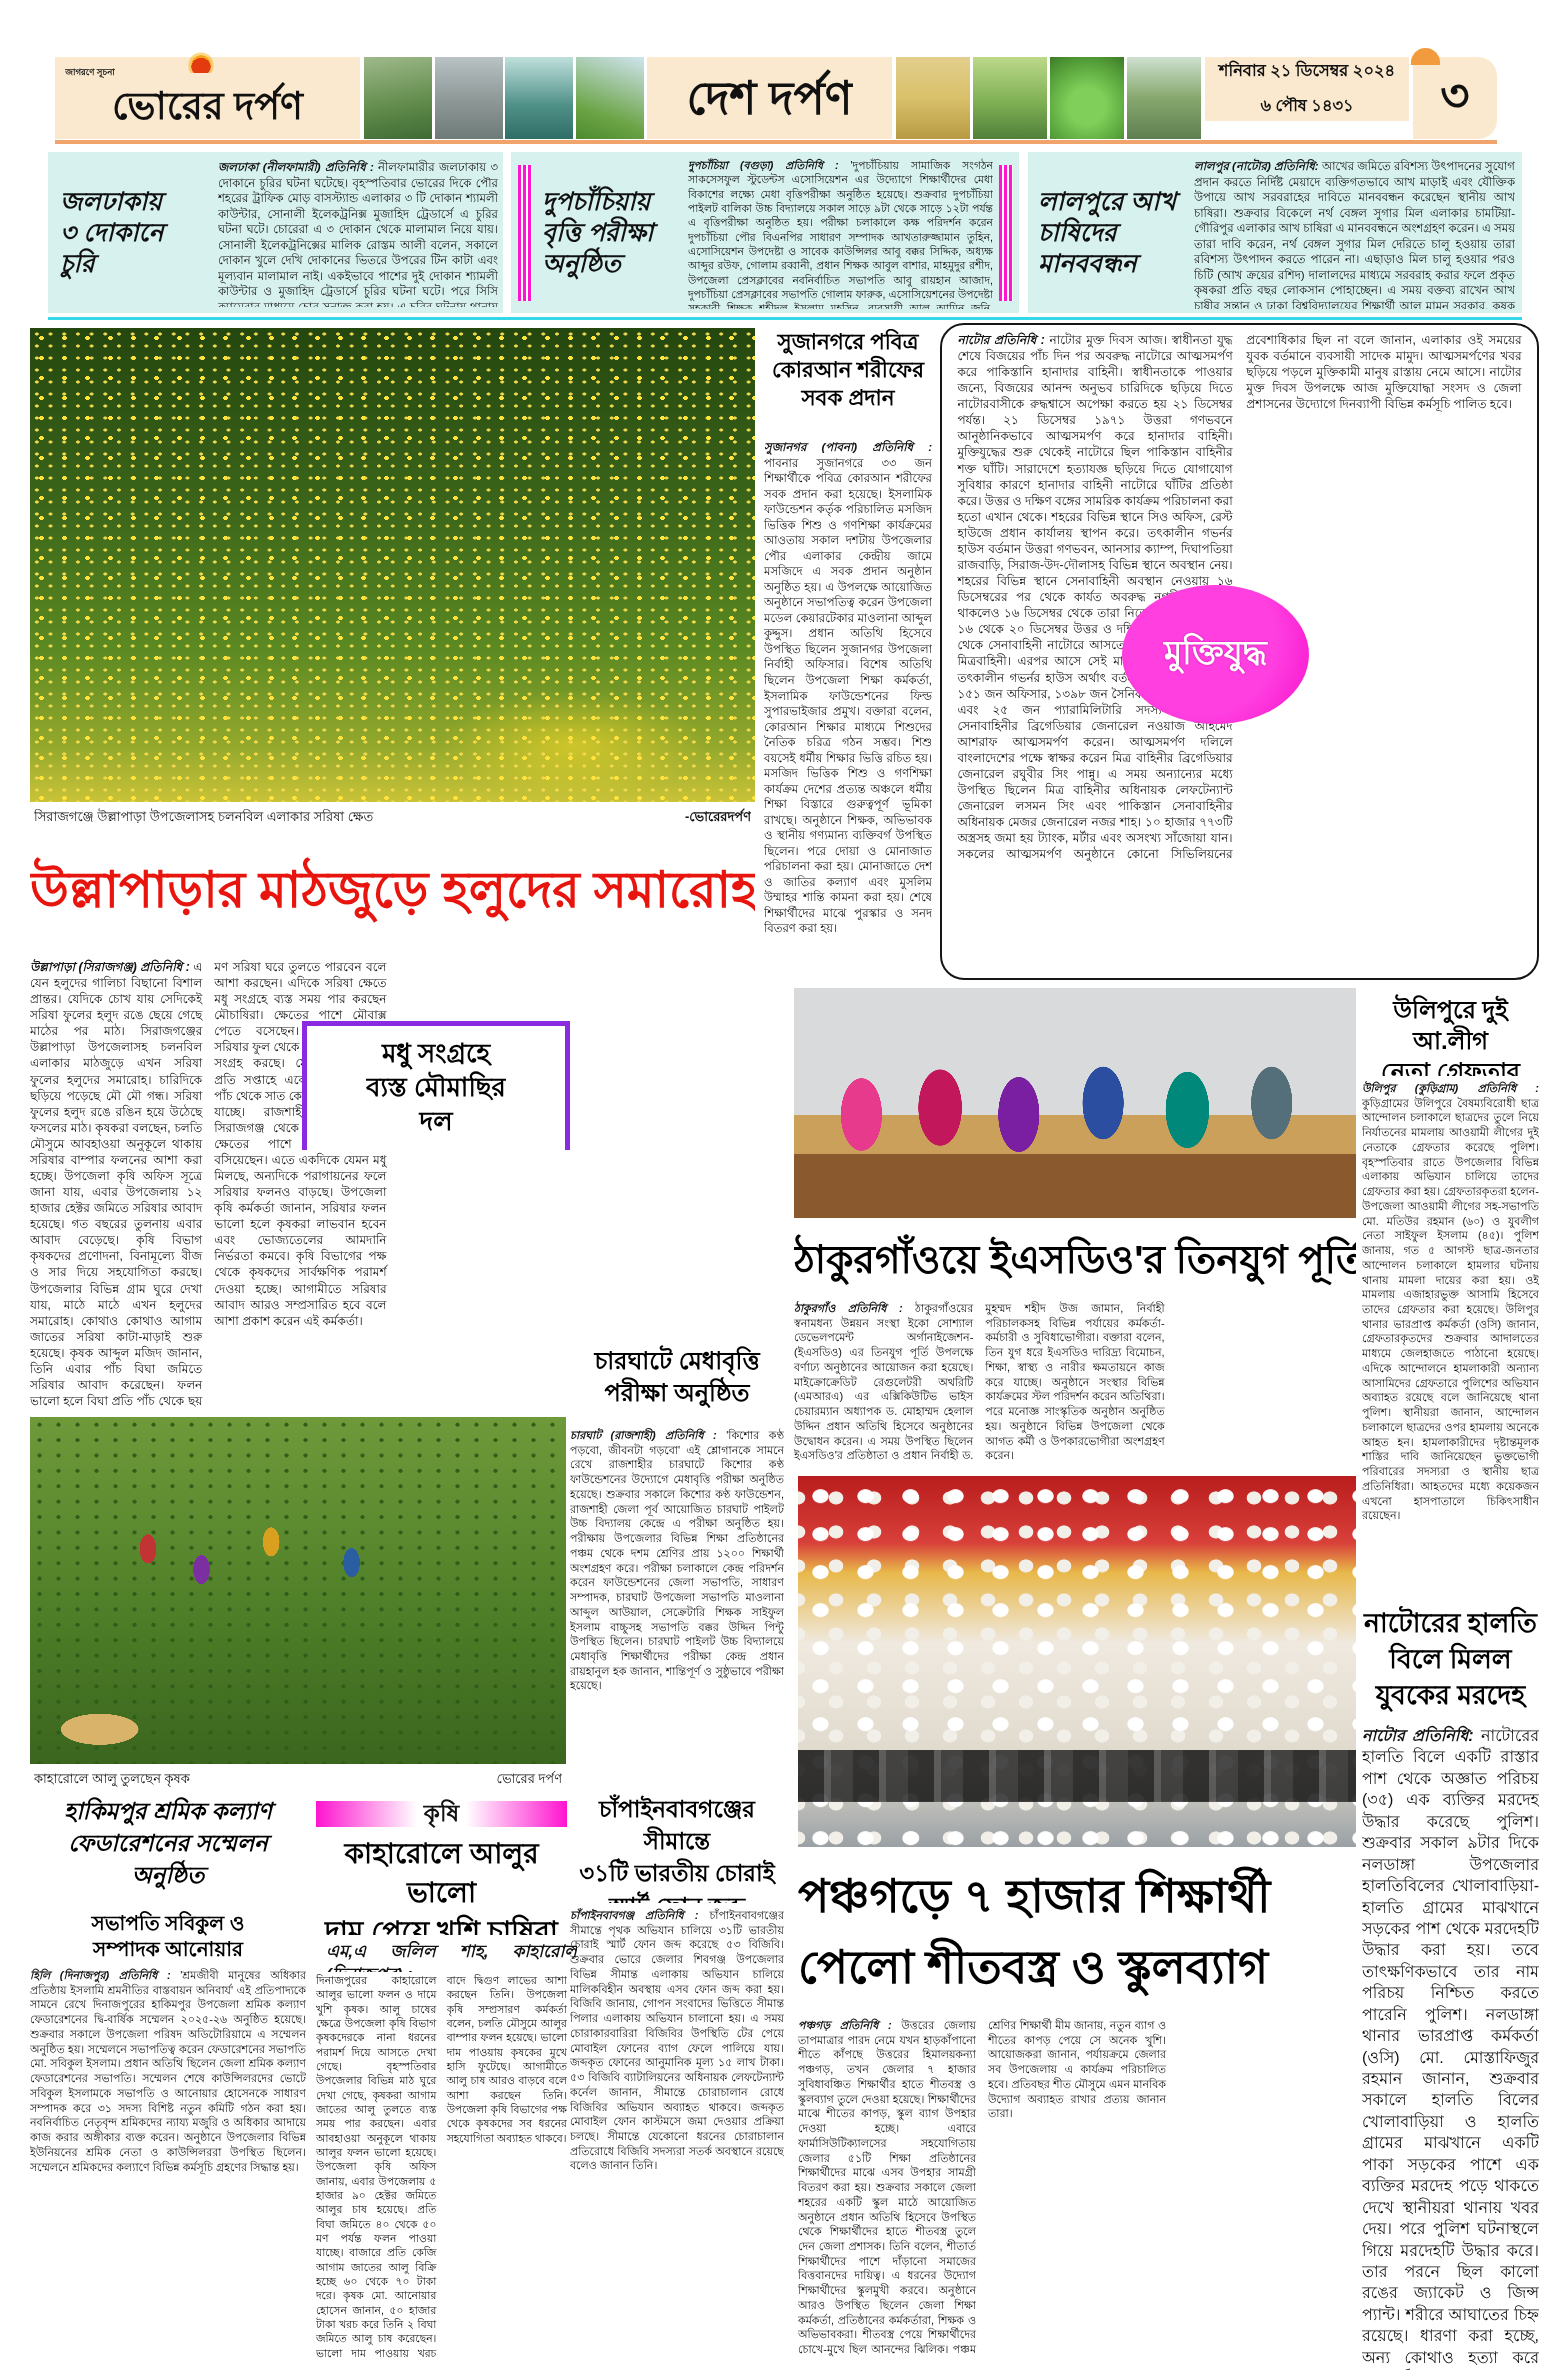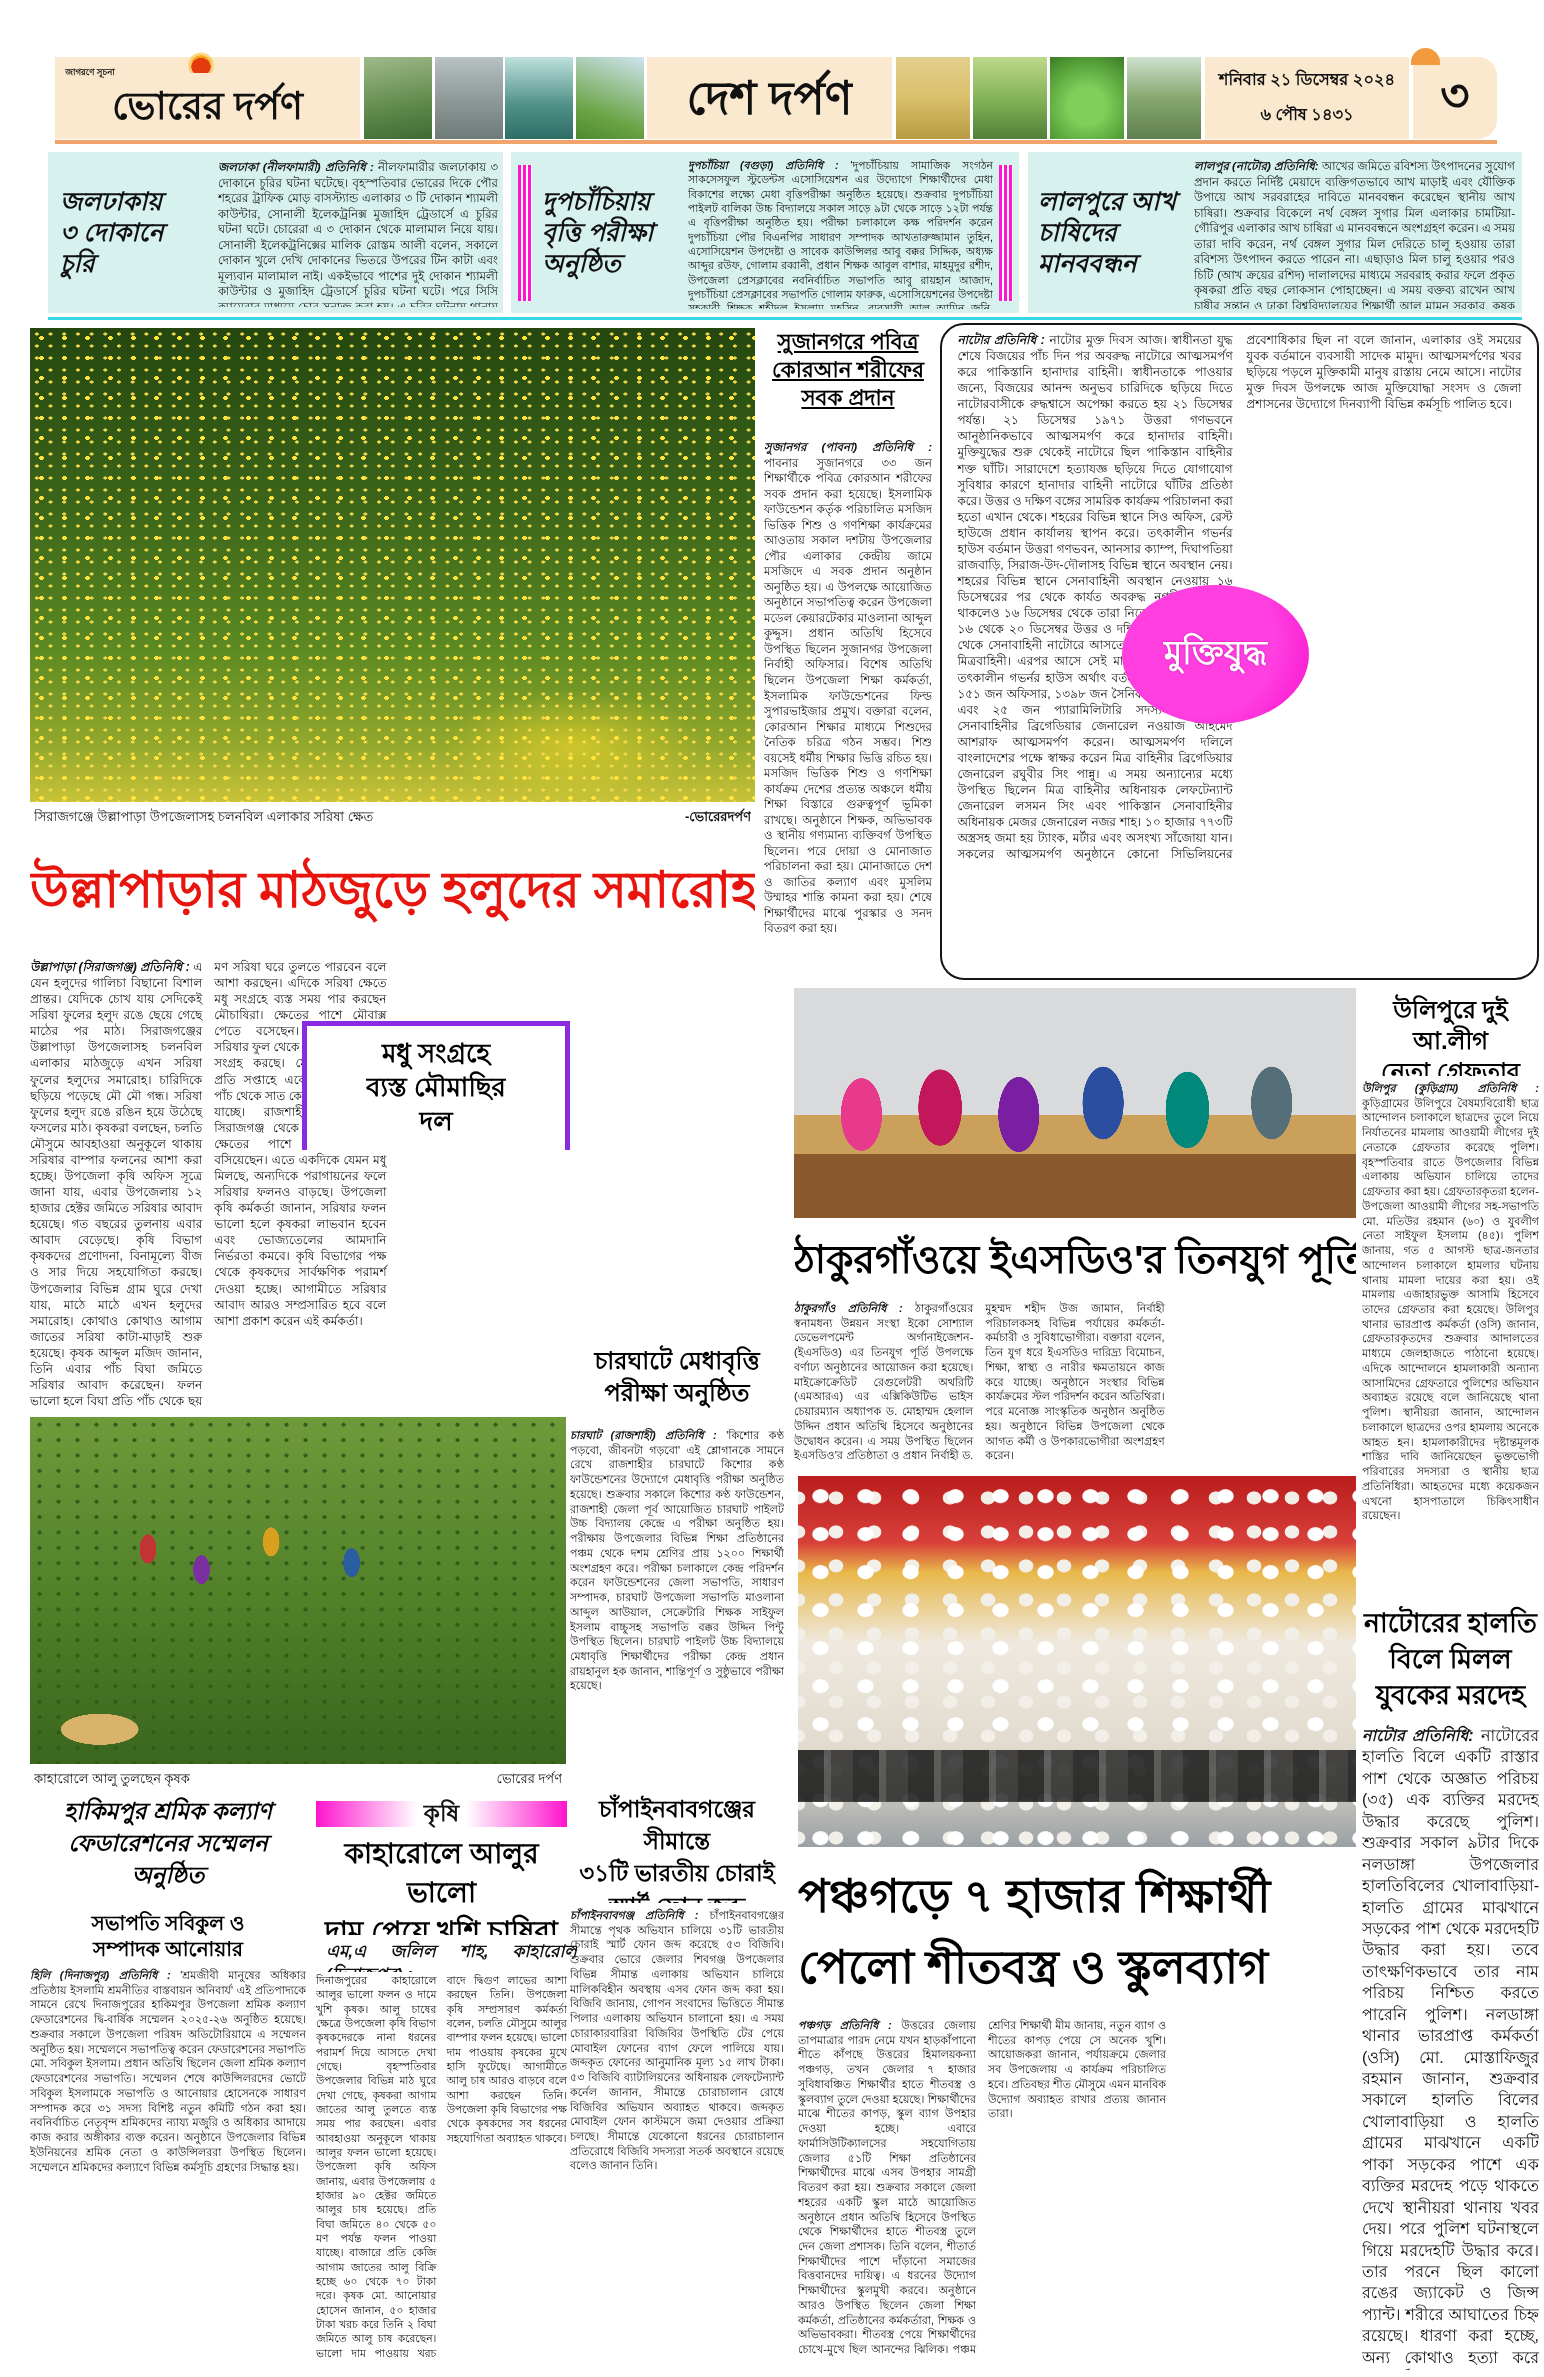--- a/index.html
+++ b/index.html
@@ -56,21 +56,21 @@
     <span style="font-size:46px;font-weight:bold;white-space:nowrap;overflow:hidden;">দেশ দর্পণ</span>
   </div>
 
   <div class="abs photoStrip" style="left:896px;top:57px;width:305px;height:82px;">
     <div class="tile" style="background:linear-gradient(180deg,#e3cf8d,#d9c06a 50%,#b89a44);"></div>
     <div class="tile" style="background:linear-gradient(180deg,#bcd98a,#7fb054 55%,#51803a);"></div>
     <div class="tile" style="background:radial-gradient(circle at 50% 60%,#7fcf5a 0 30%,#57a23a 70%,#3c7a28);"></div>
     <div class="tile" style="background:linear-gradient(180deg,#cfe0cf,#86a86e 50%,#5f7f50);"></div>
   </div>
 
-  <div class="abs cream" style="left:1205px;top:57px;width:204px;height:82px;display:flex;flex-direction:column;align-items:center;justify-content:center;gap:8px;">
+  <div class="abs cream" style="left:1205px;top:57px;width:204px;height:64px;display:flex;flex-direction:column;align-items:center;justify-content:center;gap:8px;">
     <span style="font-size:16.3px;font-weight:bold;white-space:nowrap;">শনিবার ২১ ডিসেম্বর ২০২৪</span>
     <span style="font-size:16.3px;font-weight:bold;white-space:nowrap;">৬ পৌষ ১৪৩১</span>
   </div>
 
   <div class="abs cream" style="left:1413px;top:57px;width:84px;height:82px;border-radius:0 19px 19px 0;display:flex;align-items:center;justify-content:center;">
     <div class="abs" style="left:-1.7px;top:-8.6px;width:29px;height:17px;border-radius:14.6px 14.6px 0 0;background:#f29a3e;"></div>
     <span style="font-size:45px;font-weight:bold;">৩</span>
   </div>
 
   <div class="abs rule" style="left:55px;top:140px;width:1442px;height:4.3px;"></div>
@@ -131,21 +131,21 @@
   </p>
 
   <div class="abs purpleBox" style="left:302px;top:1021px;width:268px;height:129px;display:flex;align-items:center;justify-content:center;">
     <span class="headline" style="font-size:26px;line-height:1.3;">মধু সংগ্রহে
 ব্যস্ত মৌমাছির
 দল</span>
   </div>
 </section>
 
 <section>
-  <div class="abs headline" style="left:764px;top:329px;width:168px;height:105px;font-size:21.4px;line-height:1.3;text-decoration:underline;">সুজানগরে পবিত্র
+  <div class="abs headline" style="left:764px;top:329px;width:168px;height:105px;font-size:21.4px;line-height:1.3;">সুজানগরে পবিত্র
 কোরআন শরীফের
 সবক প্রদান</div>
   <p class="abs bodytext" style="left:764px;top:439px;width:168px;height:971px;font-size:11.6px;">
     <b class="dateline">সুজানগর (পাবনা) প্রতিনিধি :</b>
     <span>পাবনার সুজানগরে ৩৩ জন শিক্ষার্থীকে পবিত্র কোরআন শরীফের সবক প্রদান করা হয়েছে। ইসলামিক ফাউন্ডেশন কর্তৃক পরিচালিত মসজিদ ভিত্তিক শিশু ও গণশিক্ষা কার্যক্রমের আওতায় সকাল দশটায় উপজেলার পৌর এলাকার কেন্দ্রীয় জামে মসজিদে এ সবক প্রদান অনুষ্ঠান অনুষ্ঠিত হয়। এ উপলক্ষে আয়োজিত অনুষ্ঠানে সভাপতিত্ব করেন উপজেলা মডেল কেয়ারটেকার মাওলানা আব্দুল কুদ্দুস। প্রধান অতিথি হিসেবে উপস্থিত ছিলেন সুজানগর উপজেলা নির্বাহী অফিসার। বিশেষ অতিথি ছিলেন উপজেলা শিক্ষা কর্মকর্তা, ইসলামিক ফাউন্ডেশনের ফিল্ড সুপারভাইজার প্রমুখ। বক্তারা বলেন, কোরআন শিক্ষার মাধ্যমে শিশুদের নৈতিক চরিত্র গঠন সম্ভব। শিশু বয়সেই ধর্মীয় শিক্ষার ভিত্তি রচিত হয়। মসজিদ ভিত্তিক শিশু ও গণশিক্ষা কার্যক্রম দেশের প্রত্যন্ত অঞ্চলে ধর্মীয় শিক্ষা বিস্তারে গুরুত্বপূর্ণ ভূমিকা রাখছে। অনুষ্ঠানে শিক্ষক, অভিভাবক ও স্থানীয় গণ্যমান্য ব্যক্তিবর্গ উপস্থিত ছিলেন। পরে দোয়া ও মোনাজাত পরিচালনা করা হয়। মোনাজাতে দেশ ও জাতির কল্যাণ এবং মুসলিম উম্মাহর শান্তি কামনা করা হয়। শেষে শিক্ষার্থীদের মাঝে পুরস্কার ও সনদ বিতরণ করা হয়।</span>
   </p>
 </section>
 
 <section>
   <div class="abs natoreBox" style="left:940px;top:323px;width:599px;height:657px;">

